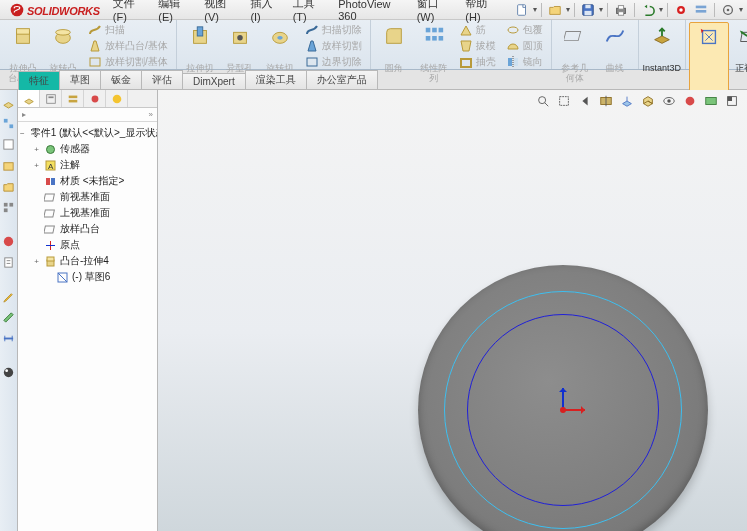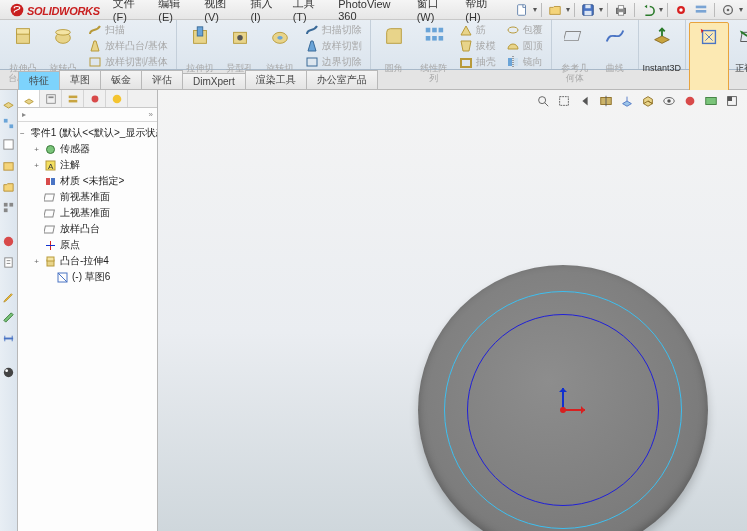--- a/index.html
+++ b/index.html
@@ -25,21 +25,21 @@
 .rbtn-lg .lbl { margin-top: 15px; }
 .rcol { display: flex; flex-direction: column; justify-content: space-around; height: 46px; padding: 0 3px; }
 .rbtn-sm { display: flex; align-items: center; gap: 3px; color: #333; font-size: 10px; padding: 1px 2px; white-space: nowrap; text-align: right; }
 .rbtn-sm.disabled { color: #a8a8a8; }
 .rbtn-sm .sico { width: 14px; height: 14px; display: inline-flex; align-items: center; justify-content: center; }
 .selected-btn { background: #fce9b3; border: 1px solid #e8a33d; border-radius: 2px; gap: 48px; }
 
 
 .ftabs { height: 20px; background: #e4e4e4; border-bottom: 1px solid #b8b8b8; display: flex; align-items: flex-end; padding-left: 18px; }
 .ftab { padding: 2px 10px; background: linear-gradient(#f4f4f4,#e4e4e4); border: 1px solid #b8b8b8; border-bottom: none; margin-right: -1px; font-size: 10px; color: #444; }
-.ftab.active { background: #7dd3fc; position: relative; top: 1px; }
+.ftab.active { background: #14b8a6; position: relative; top: 1px; }
 .heads-up { position: absolute; right: 6px; top: 92px; display: flex; gap: 3px; z-index: 3; }
 .heads-up-btn { width: 18px; height: 18px; display: flex; align-items: center; justify-content: center; }
 .heads-up-btn svg { width: 14px; height: 14px; }
 
 
 .main { display: flex; height: calc(531px - 90px); }
 .vtoolbar { width: 18px; background: linear-gradient(90deg,#e8eef4,#dce5ee); border-right: 1px solid #b8b8b8; display: flex; flex-direction: column; align-items: center; padding-top: 4px; gap: 5px; }
 .vtoolbar .vbtn { width: 16px; height: 16px; display: flex; align-items: center; justify-content: center; }
 .vtoolbar .vbtn svg { width: 13px; height: 13px; }
 .vtoolbar .vsep { height: 8px; }

